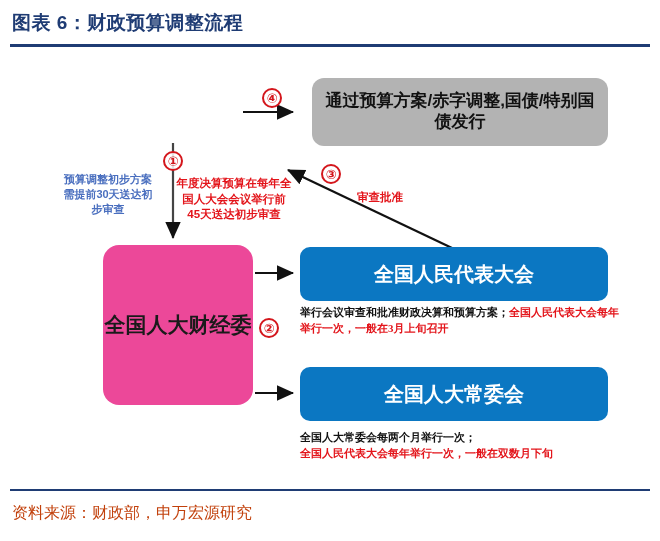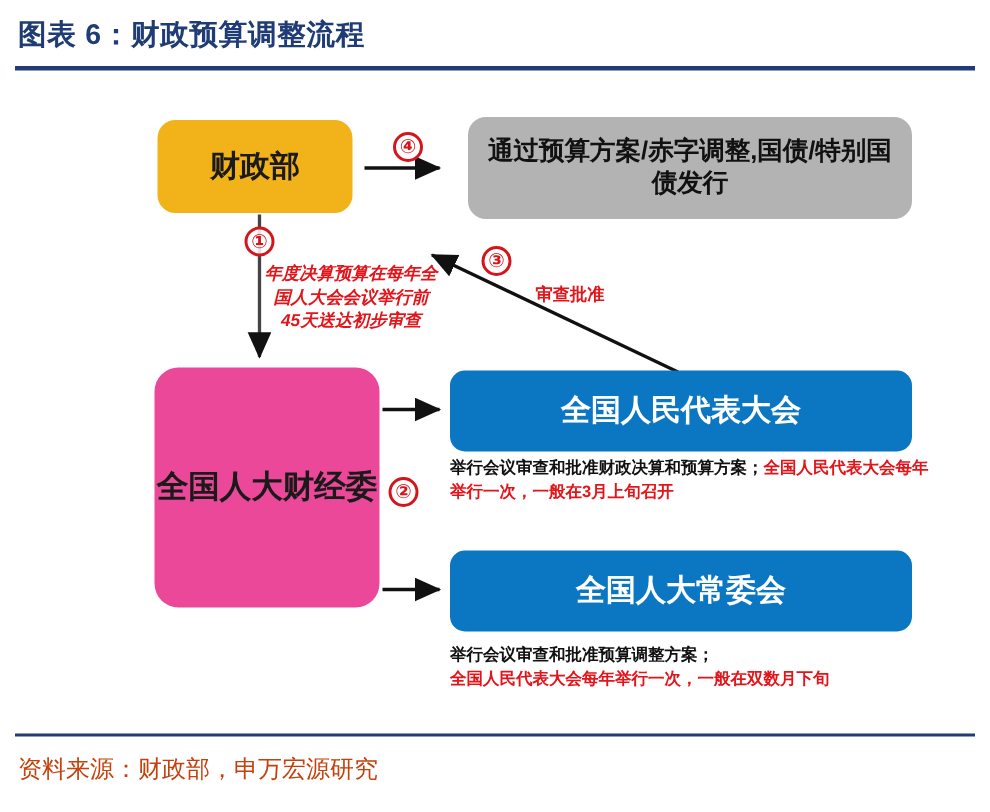--- a/index.html
+++ b/index.html
@@ -68,28 +68,28 @@
   }
 
   
   .note{position:absolute;line-height:1.35;font-weight:bold;}
   .note-blue{
     left:60px;top:172px;width:96px;
     font-size:11px;color:#4A6FBF;text-align:center;
   }
   .note-red-45{
     left:176px;top:176px;width:116px;
-    font-size:11.5px;color:#E3151B;text-align:center;font-style:italic;
+    font-size:11.5px;color:#E3151B;text-align:center;
   }
   .note-approve{
     left:357px;top:190px;
     font-size:11.5px;color:#E3151B;white-space:nowrap;
   }
   .caption{
-    position:absolute;font-size:11px;font-weight:bold;line-height:1.45;
+    position:absolute;font-size:11px;font-weight:bold;line-height:1.45;font-family:Liberation Serif, serif;
   }
   .cap-npc{left:300px;top:305px;width:320px;color:#111;}
   .cap-npcsc{left:300px;top:430px;width:330px;color:#111;}
   .red{color:#E3151B;}
 
   
   .step{
     position:absolute;width:20px;height:20px;border-radius:50%;
     border:2px solid #D4161C;color:#D4161C;
     font-size:13px;font-weight:bold;
@@ -123,23 +123,20 @@
 
     <line x1="173" y1="143" x2="173" y2="238" stroke="#444" stroke-width="2.2" marker-end="url(#ah)"></line>
 
     <line x1="255" y1="273" x2="293" y2="273" stroke="#111" stroke-width="2.2" marker-end="url(#ah)"></line>
 
     <line x1="255" y1="393" x2="293" y2="393" stroke="#111" stroke-width="2.2" marker-end="url(#ah)"></line>
 
     <line x1="452" y1="248" x2="288" y2="170" stroke="#111" stroke-width="2.2" marker-end="url(#ah)"></line>
   </svg>
 
-  <div class="box box-mof">
-    <span>财政部</span>
-  </div>
 
   <div class="box box-pass">
     <span>通过预算方案/赤字调整,国债/特别国债发行</span>
   </div>
 
   <div class="box box-fec">
     <span>全国人大财经委</span>
   </div>
 
   <div class="box box-npc">
@@ -148,30 +145,31 @@
 
   <div class="box box-npcsc">
     <span>全国人大常委会</span>
   </div>
 
   <div class="step step-1">①</div>
   <div class="step step-2">②</div>
   <div class="step step-3">③</div>
   <div class="step step-4">④</div>
 
+  <div class="note note-blue">预算调整初步方案需提前30天送达初步审查</div>
 
   <div class="note note-red-45">年度决算预算在每年全国人大会会议举行前45天送达初步审查</div>
 
   <div class="note note-approve">审查批准</div>
 
   <div class="caption cap-npc">
     <span>举行会议审查和批准财政决算和预算方案；</span><span class="red">全国人民代表大会每年举行一次，一般在3月上旬召开</span>
   </div>
 
   <div class="caption cap-npcsc">
-    <span>举行会议审查和批准预算调整方案；</span><br>
+    <span>全国人大常委会每两个月举行一次；</span><br>
     <span class="red">全国人民代表大会每年举行一次，一般在双数月下旬</span>
   </div>
 
   <div class="footer-rule"></div>
   <div class="footer-text">资料来源：财政部，申万宏源研究</div>
 
 </div>
 
 </body></html>

